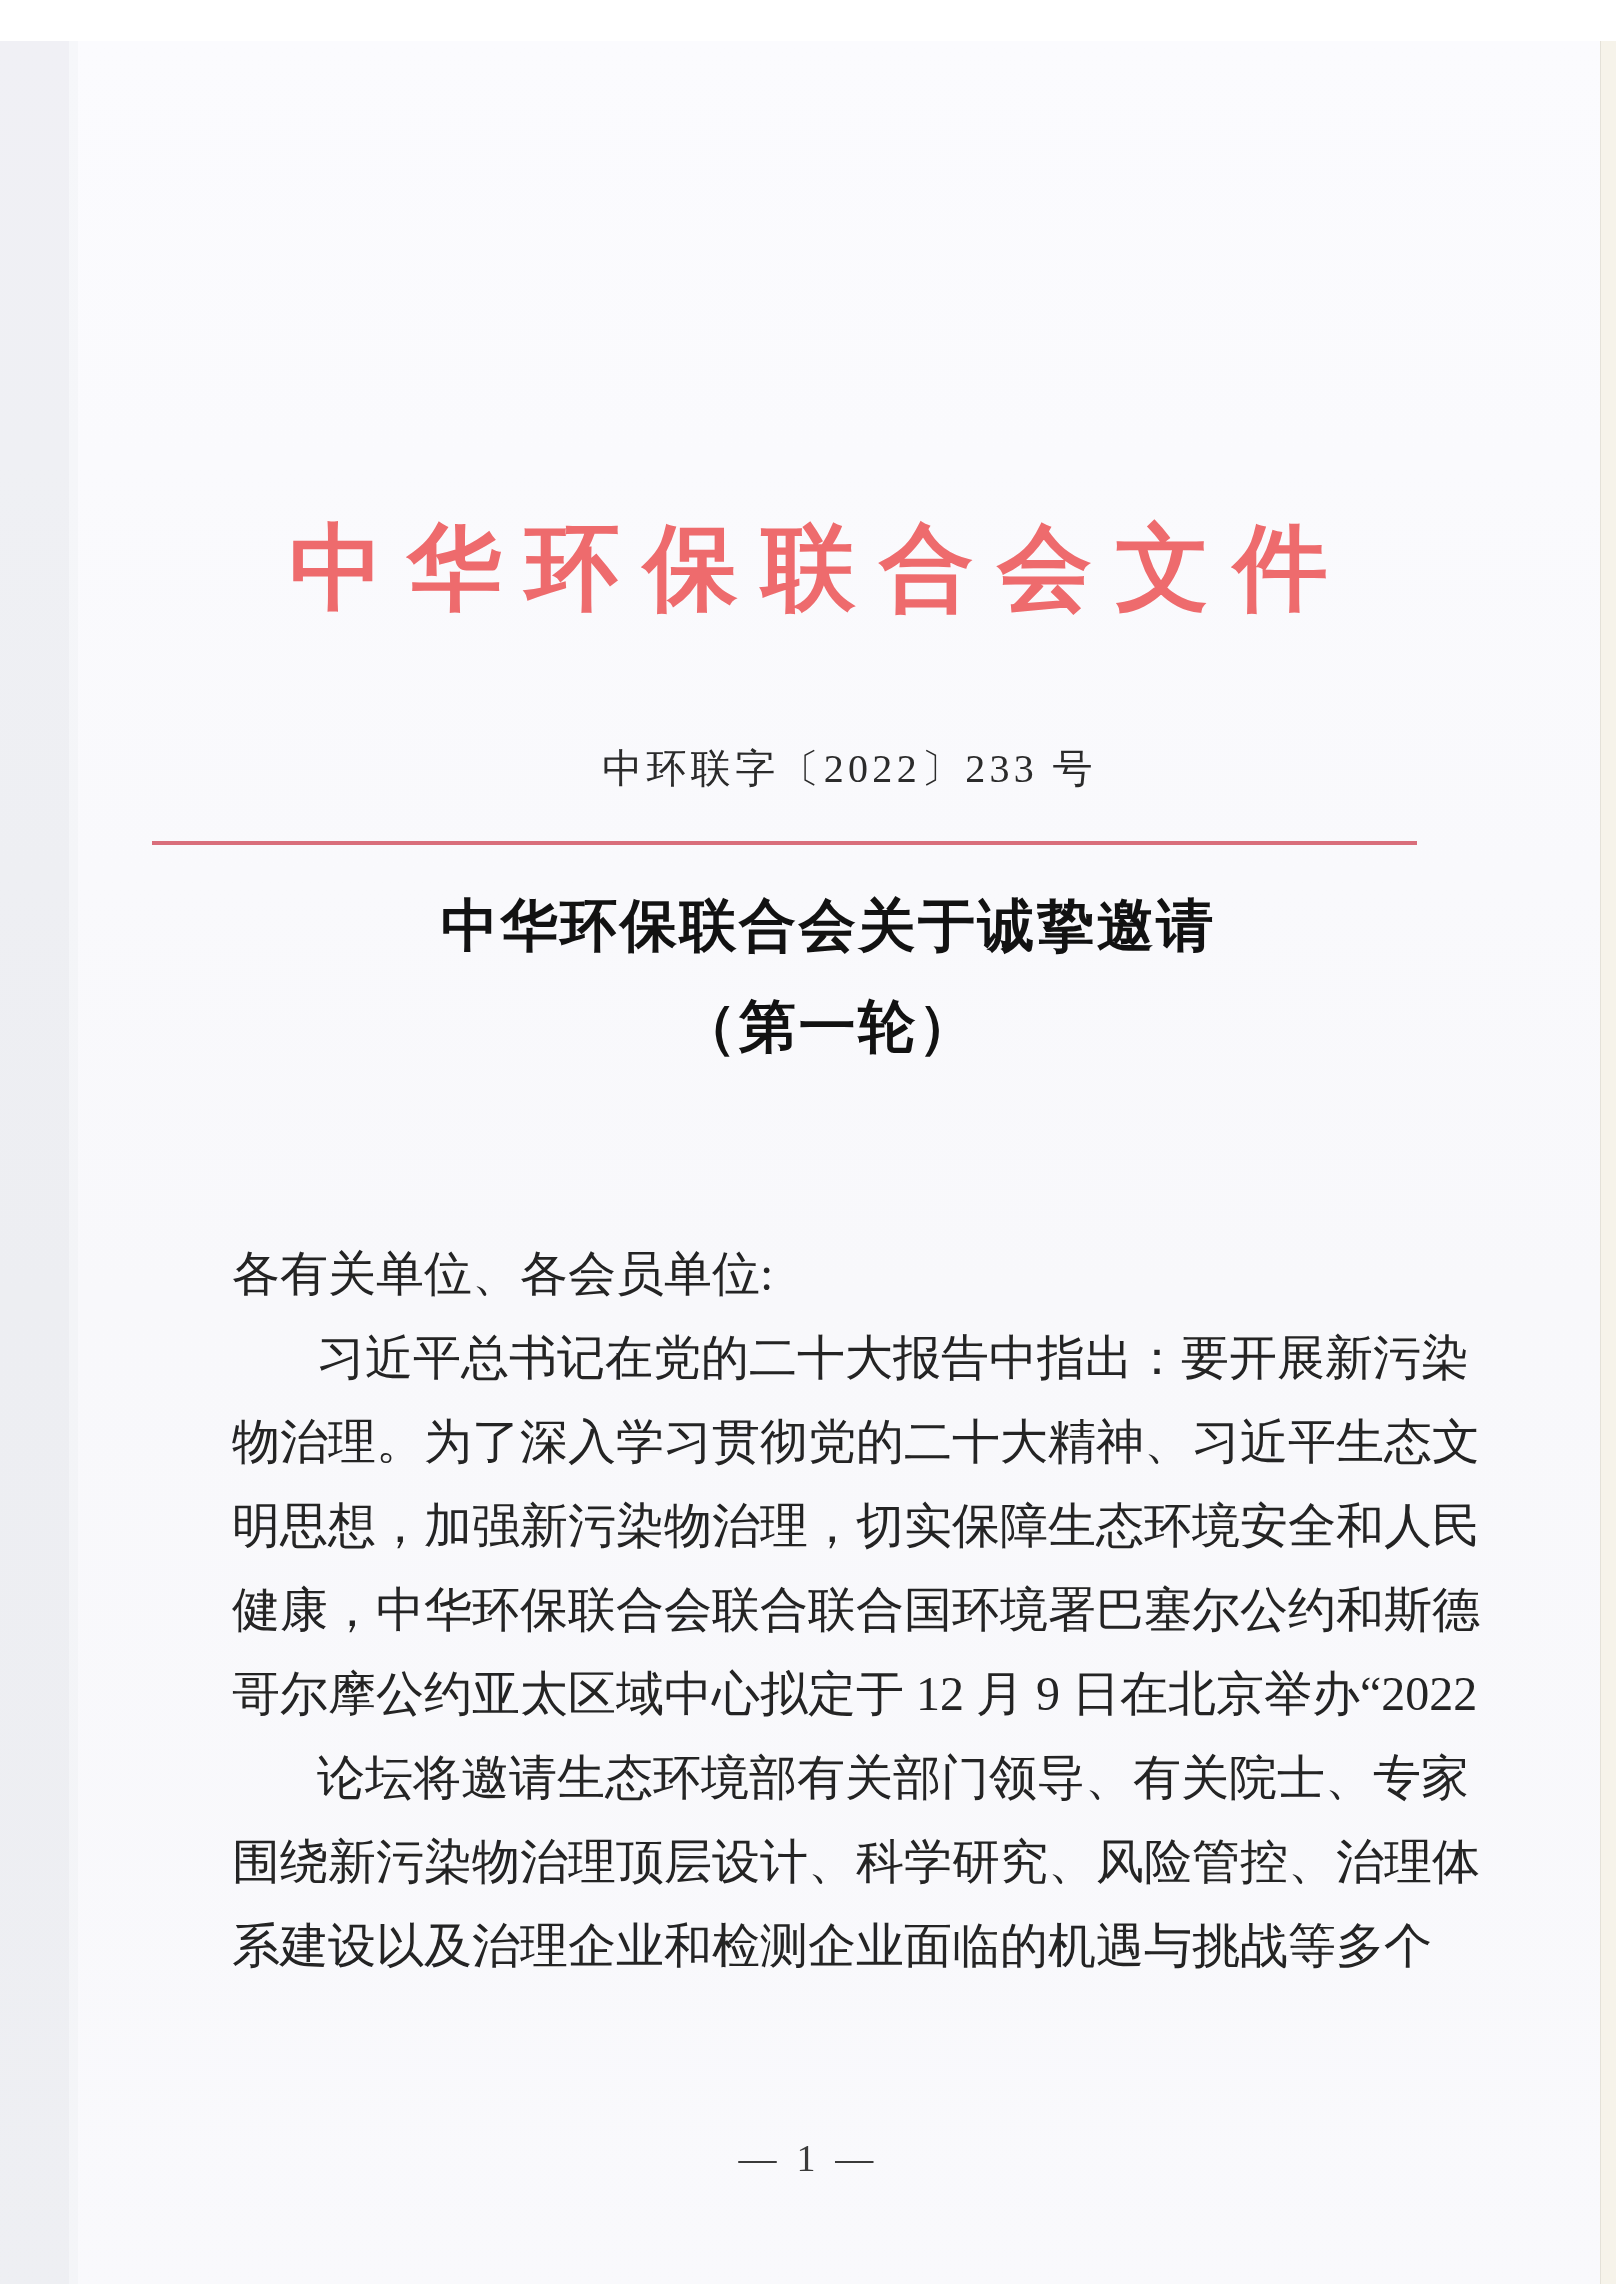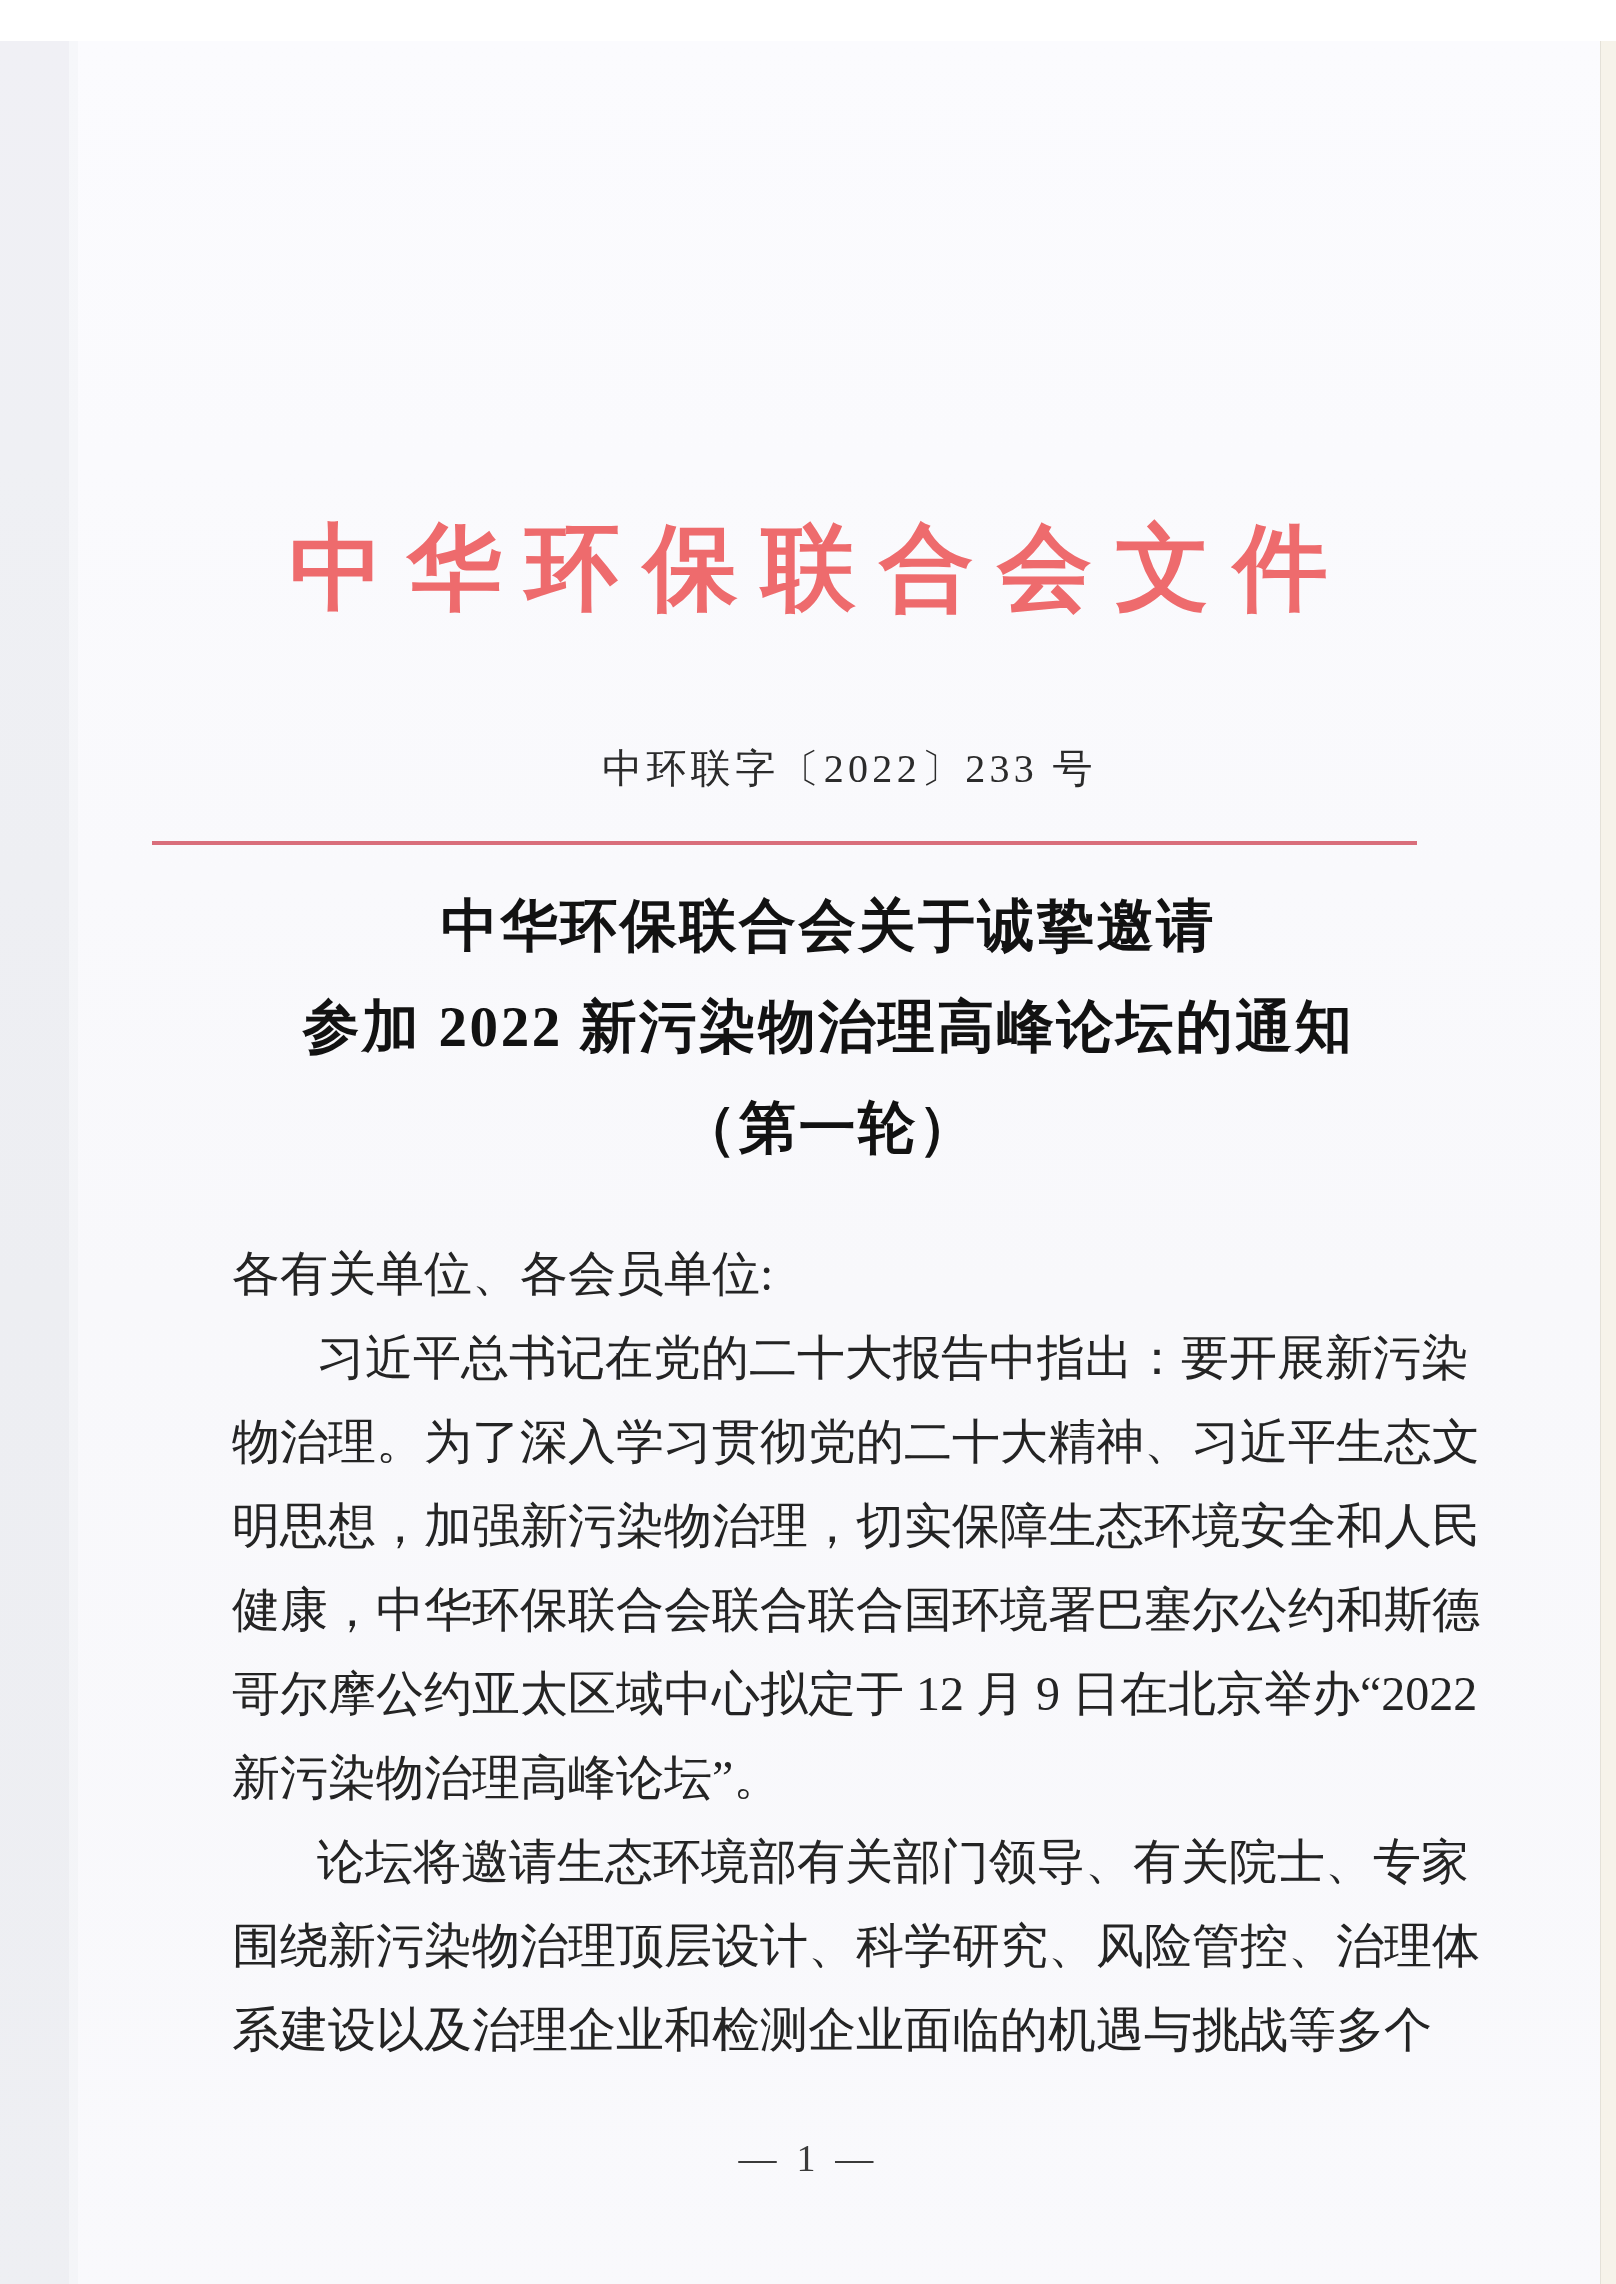--- a/index.html
+++ b/index.html
@@ -69,21 +69,20 @@
   <div class="edge-bottom"></div>
 
   <div class="red-header">中华环保联合会文件</div>
 
   <div class="doc-number">中环联字〔2022〕233 号</div>
 
   <div class="red-rule"></div>
 
   <div class="title-block">
       <div class="title-line">中华环保联合会关于诚挚邀请</div>
-      <div class="title-line">参加 2022 新污染物治理高峰论坛的通知</div>
       <div class="title-line">（第一轮）</div>
     </div>
 
   <div class="body-block">
     <div class="salutation">各有关单位、各会员单位:</div>
     <div>
         <div>
           <div class="line fill indent">
             <span>习</span>
             <span>近</span>
@@ -222,21 +221,20 @@
             <span>北</span>
             <span>京</span>
             <span>举</span>
             <span>办</span>
             <span>“</span>
             <span>2</span>
             <span>0</span>
             <span>2</span>
             <span>2</span>
           </div>
-          <div class="line">新污染物治理高峰论坛”。</div>
         </div>
         <div>
           <div class="line fill indent">
             <span>论</span>
             <span>坛</span>
             <span>将</span>
             <span>邀</span>
             <span>请</span>
             <span>生</span>
             <span>态</span>

